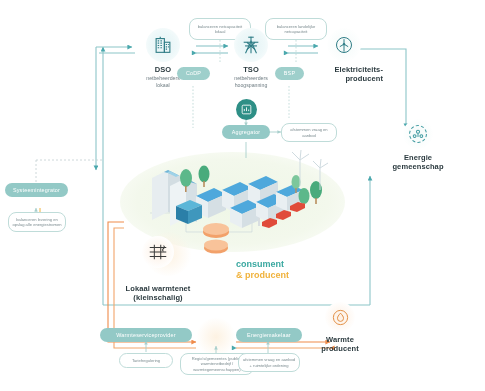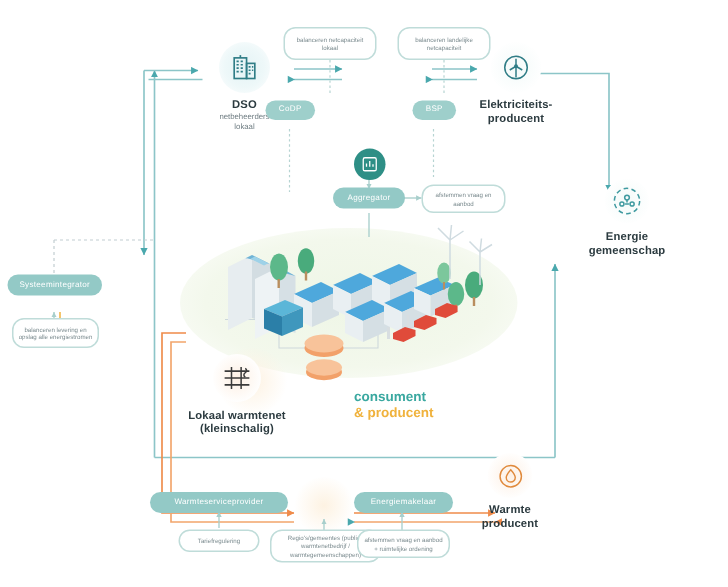--- a/index.html
+++ b/index.html
@@ -193,33 +193,48 @@
         <path d="M6.2,7.5h1.6M9.2,7.5h1.6M6.2,10h1.6M9.2,10h1.6M6.2,12.5h1.6M9.2,12.5h1.6M6.2,15h1.6M9.2,15h1.6"></path>
         <path d="M15,11.5h1.4M17.4,11.5h1M15,14h1.4M17.4,14h1M15,16.5h1.4"></path>
         <path d="M9,5 L9,3"></path>
       </svg>
     </div>
     <div class="node-title">DSO</div>
     <div class="node-sub" style="white-space:pre-line;">netbeheerders
 lokaal</div>
   </div>
 
+  <div class="node" style="left:215px;top:28px;width:72px;">
+    <div class="icon-circle">
+      <svg width="22" height="22" viewBox="0 0 24 24" fill="none" stroke="#2f7d86" stroke-width="1.2">
+        <path d="M12,3 L12,21"></path>
+        <path d="M6,21 L12,8 L18,21"></path>
+        <path d="M4,9 L20,9"></path>
+        <path d="M5.5,13 L18.5,13"></path>
+        <path d="M7.5,9 L16.5,17 M16.5,9 L7.5,17"></path>
+        <path d="M9,3.5 L15,3.5"></path>
+      </svg>
+    </div>
+    <div class="node-title">TSO</div>
+    <div class="node-sub" style="white-space:pre-line;">netbeheerders
+hoogspanning</div>
+  </div>
 
   <div class="node" style="left:305px;top:28px;width:78px;">
     <div class="icon-circle plain">
       <svg width="20" height="20" viewBox="0 0 24 24" fill="none" stroke="#2f7d86" stroke-width="1.2">
         <circle cx="12" cy="12" r="9"></circle>
         <path d="M12,11 L12,20"></path>
         <path d="M12,11 L12,5"></path>
         <path d="M12,11 L17,14"></path>
         <path d="M12,11 L7,14"></path>
         <circle cx="12" cy="11" r="1" fill="#2f7d86"></circle>
       </svg>
     </div>
-    <div class="node-title" style="white-space:pre-line;">Elektriciteits-
+    <div class="node-title" style="white-space:pre-line;text-align:right;">Elektriciteits-
 producent</div>
   </div>
 
   <div class="pill sm" style="left:177px;top:67px;width:33px;height:13px;">
     <span>CoDP</span>
   </div>
   <div class="pill sm" style="left:275px;top:67px;width:29px;height:13px;">
     <span>BSP</span>
   </div>
 
@@ -343,21 +358,21 @@
   <div class="consumer-label c-orange" style="left:236px;top:254px;">&amp; producent</div>
 
   <div class="node" style="left:112px;top:236px;width:92px;">
     <div class="icon-circle warm" style="width:32px;height:32px;">
       <svg width="22" height="22" viewBox="0 0 24 24" fill="none" stroke="#3b3b3b" stroke-width="1.1">
         <path d="M3,7 L21,7 M3,12 L21,12 M3,17 L21,17"></path>
         <path d="M8,4 L8,20 M15,4 L15,20"></path>
         <path d="M18,5 q2,1.6 0,3.2 q-2,1.6 0,3.2"></path>
       </svg>
     </div>
-    <div class="node-title" style="white-space:pre-line;margin-top:4px;">Lokaal warmtenet
+    <div class="node-title" style="white-space:pre-line;margin-top:16px;">Lokaal warmtenet
 (kleinschalig)</div>
   </div>
 
   <div class="pill" style="left:100px;top:328px;width:92px;height:14px;">
     <span>Warmteserviceprovider</span>
   </div>
 
 
   <div class="pill" style="left:236px;top:328px;width:66px;height:14px;">
     <span>Energiemakelaar</span>

